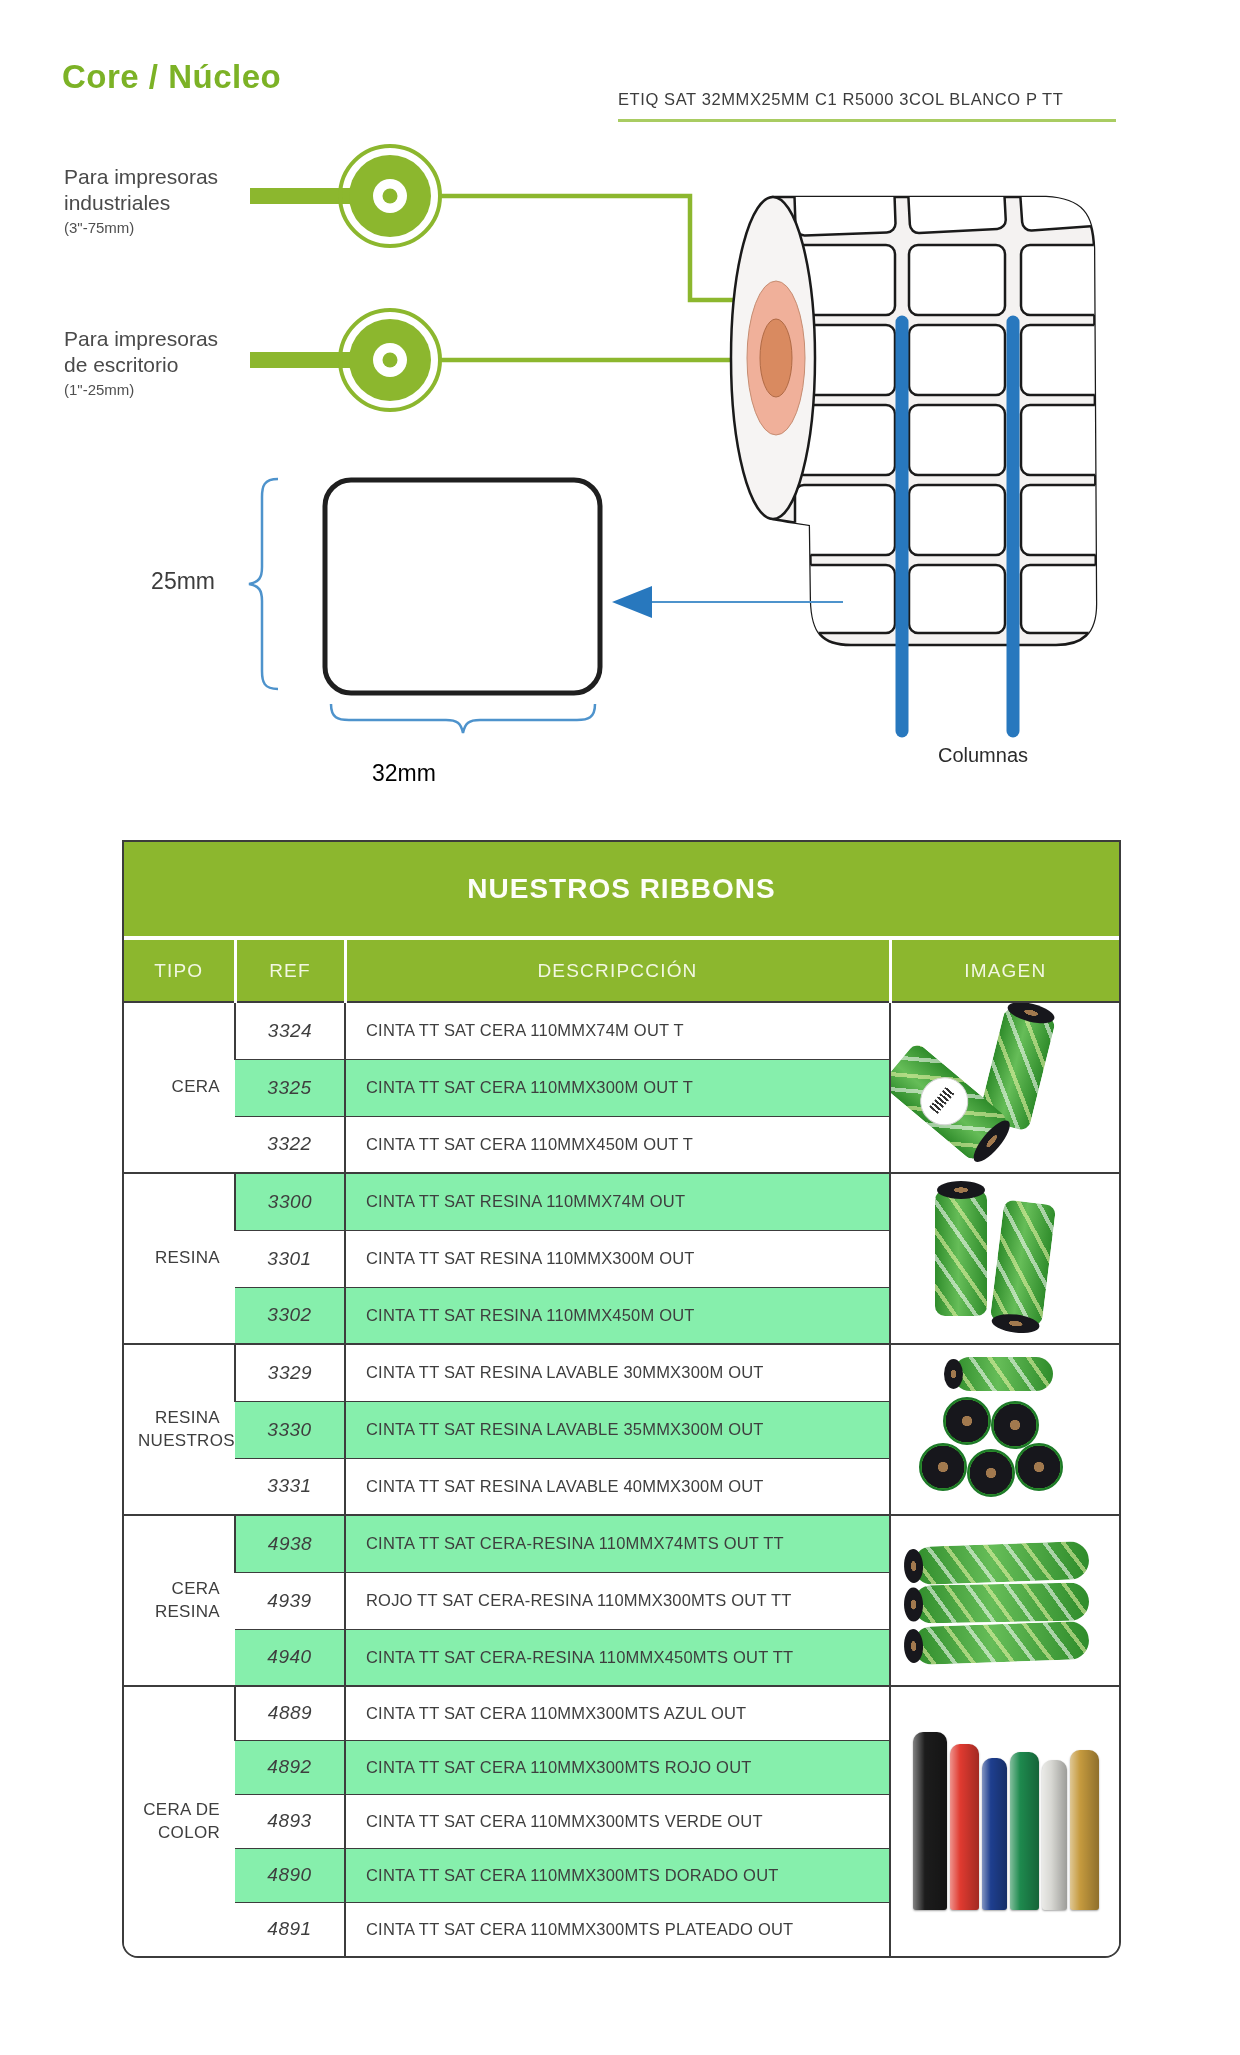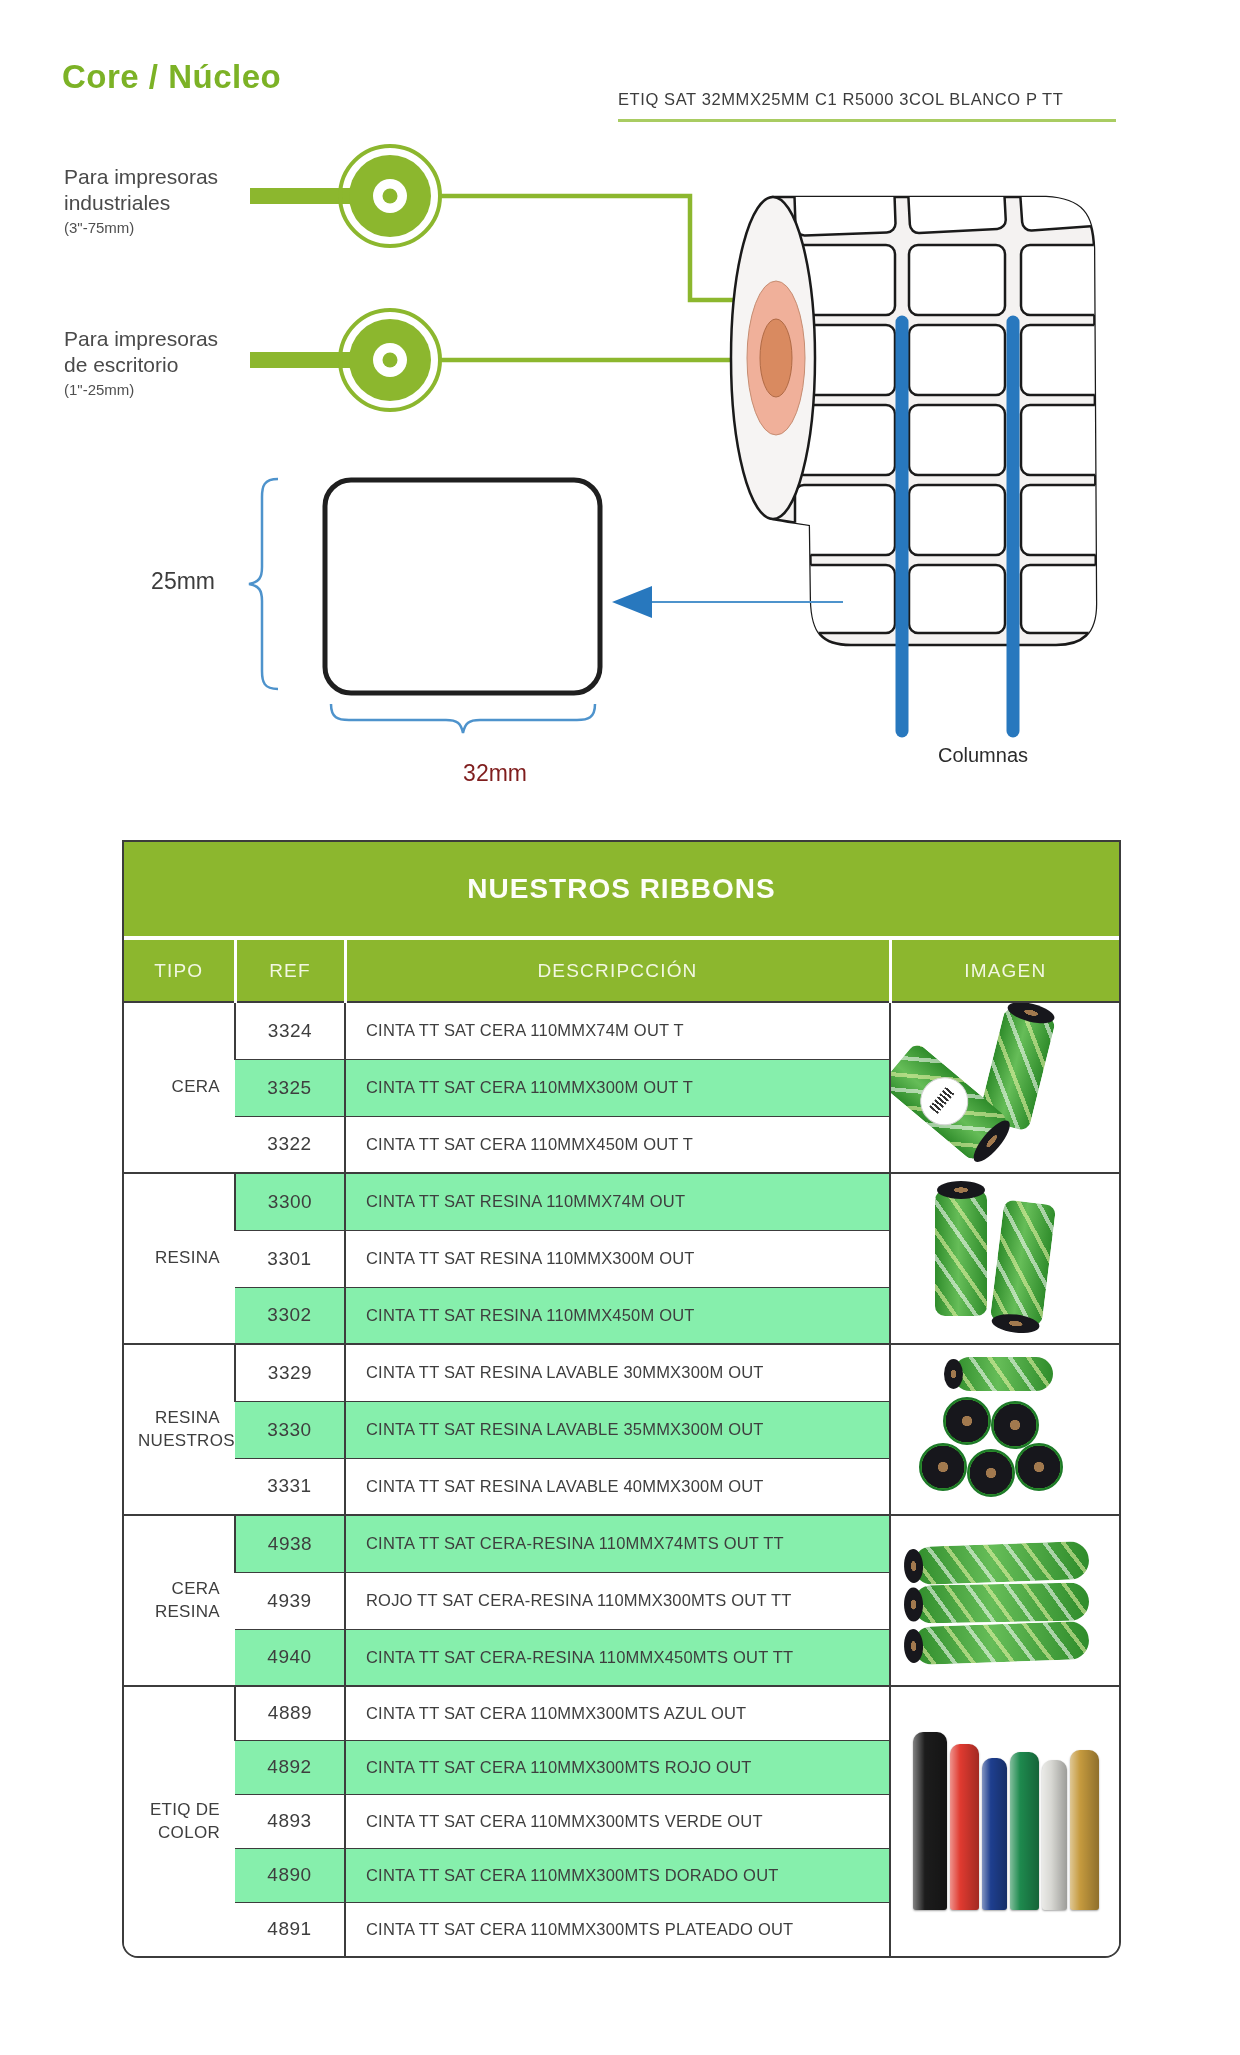--- a/index.html
+++ b/index.html
@@ -11,36 +11,36 @@
   .prod-header{left:618px;top:90px;width:498px;font-size:16.5px;font-weight:500;color:#3c3c3c;letter-spacing:.6px;white-space:nowrap;}
   .prod-underline{left:618px;top:119px;width:498px;height:3px;background:#a9cc62;}
 
   .lbl-block{left:64px;color:#4a4a4a;}
   .lbl-block .l1,.lbl-block .l2{font-size:21px;line-height:26px;}
   .lbl-block .sz{font-size:15px;margin-top:3px;color:#4f4f4f;}
   .blk-ind{top:164px;}
   .blk-desk{top:326px;}
 
   .dim-25{left:110px;top:568px;width:105px;text-align:right;font-size:23px;color:#3c3c3c;}
-  .dim-32{left:387px;top:760px;width:140px;text-align:right;font-size:23px;color:#7f1d1d;}
+  .dim-32{left:372px;top:760px;width:140px;text-align:left;font-size:23px;color:#000000;}
   .columnas{left:898px;top:744px;width:170px;text-align:center;font-size:20px;color:#2b2b2b;}
 
   
   .table-wrap{left:122px;top:840px;width:995px;border:2px solid #3c3c3c;border-radius:0 0 16px 16px;overflow:hidden;background:#fff;}
   table{width:100%;border-collapse:collapse;table-layout:fixed;border-radius:27px;}
   thead th{font-weight:normal;}
   tr.title-row th{background:#8cb72e;height:92px;color:#fdfef8;font-size:28px;font-weight:600;letter-spacing:1px;}
   tr.cols-row th{background:#8cb72e;height:59px;color:#f2f7e2;font-size:19px;letter-spacing:1.2px;border-top:4px solid #fff;}
   tr.cols-row th + th{border-left:3px solid #fff;}
   tbody tr{height:57px;}
   tbody tr.short{height:54px;}
   tbody td{color:#3e3e3e;background:#fff;}
   tbody td + td{border-left:2px solid #3c3c3c;}
   td.tipo{font-size:17px;text-align:right;line-height:1.35;padding:0 14px;letter-spacing:.3px;}
-  td.ref{font-size:19px;text-align:center;letter-spacing:.5px;}
+  td.ref{font-size:19px;text-align:center;letter-spacing:.5px;font-style:italic;}
   td.desc{font-size:16.5px;padding-left:20px;letter-spacing:.2px;}
   tr.zebra td.ref,tr.zebra td.desc{background:#86efac;}
   tbody td.ref,tbody td.desc{border-top:1.5px solid #3c3c3c;}
   tbody tr.gstart td{border-top:2.5px solid #3c3c3c;}
   td.imagen{position:relative;}
 
   
   .ph{position:absolute;inset:0;overflow:hidden;}
   .roll{position:absolute;border-radius:10px;}
   .gr{background:
@@ -267,21 +267,21 @@
         </tr>
         <tr class="">
           <td class="ref">4939</td>
           <td class="desc">ROJO TT SAT CERA-RESINA 110MMX300MTS OUT TT</td>
         </tr>
         <tr class="zebra ">
           <td class="ref">4940</td>
           <td class="desc">CINTA TT SAT CERA-RESINA 110MMX450MTS OUT TT</td>
         </tr>
         <tr class="gstart short">
-          <td class="tipo" rowspan="5">ETIQ DE COLOR</td>
+          <td class="tipo" rowspan="5">CERA DE COLOR</td>
           <td class="ref">4889</td>
           <td class="desc">CINTA TT SAT CERA 110MMX300MTS AZUL OUT</td>
           <td class="imagen" rowspan="5">
             <div class="ph colors">
               <div class="cbar" style="left: 22px; bottom: 46px; width: 34px; height: 178px; background: linear-gradient(90deg, rgba(255, 255, 255, 0.45), rgba(255, 255, 255, 0) 35%, rgba(0, 0, 0, 0.28)), rgb(28, 28, 28);"></div>
               <div class="cbar" style="left: 59px; bottom: 46px; width: 29px; height: 166px; background: linear-gradient(90deg, rgba(255, 255, 255, 0.45), rgba(255, 255, 255, 0) 35%, rgba(0, 0, 0, 0.28)), rgb(224, 58, 48);"></div>
               <div class="cbar" style="left: 91px; bottom: 46px; width: 25px; height: 152px; background: linear-gradient(90deg, rgba(255, 255, 255, 0.45), rgba(255, 255, 255, 0) 35%, rgba(0, 0, 0, 0.28)), rgb(30, 63, 143);"></div>
               <div class="cbar" style="left: 119px; bottom: 46px; width: 29px; height: 158px; background: linear-gradient(90deg, rgba(255, 255, 255, 0.45), rgba(255, 255, 255, 0) 35%, rgba(0, 0, 0, 0.28)), rgb(30, 138, 78);"></div>
               <div class="cbar" style="left: 151px; bottom: 46px; width: 25px; height: 150px; background: linear-gradient(90deg, rgba(255, 255, 255, 0.45), rgba(255, 255, 255, 0) 35%, rgba(0, 0, 0, 0.28)), rgb(217, 217, 212);"></div>
               <div class="cbar" style="left: 179px; bottom: 46px; width: 29px; height: 160px; background: linear-gradient(90deg, rgba(255, 255, 255, 0.45), rgba(255, 255, 255, 0) 35%, rgba(0, 0, 0, 0.28)), rgb(197, 154, 62);"></div>

